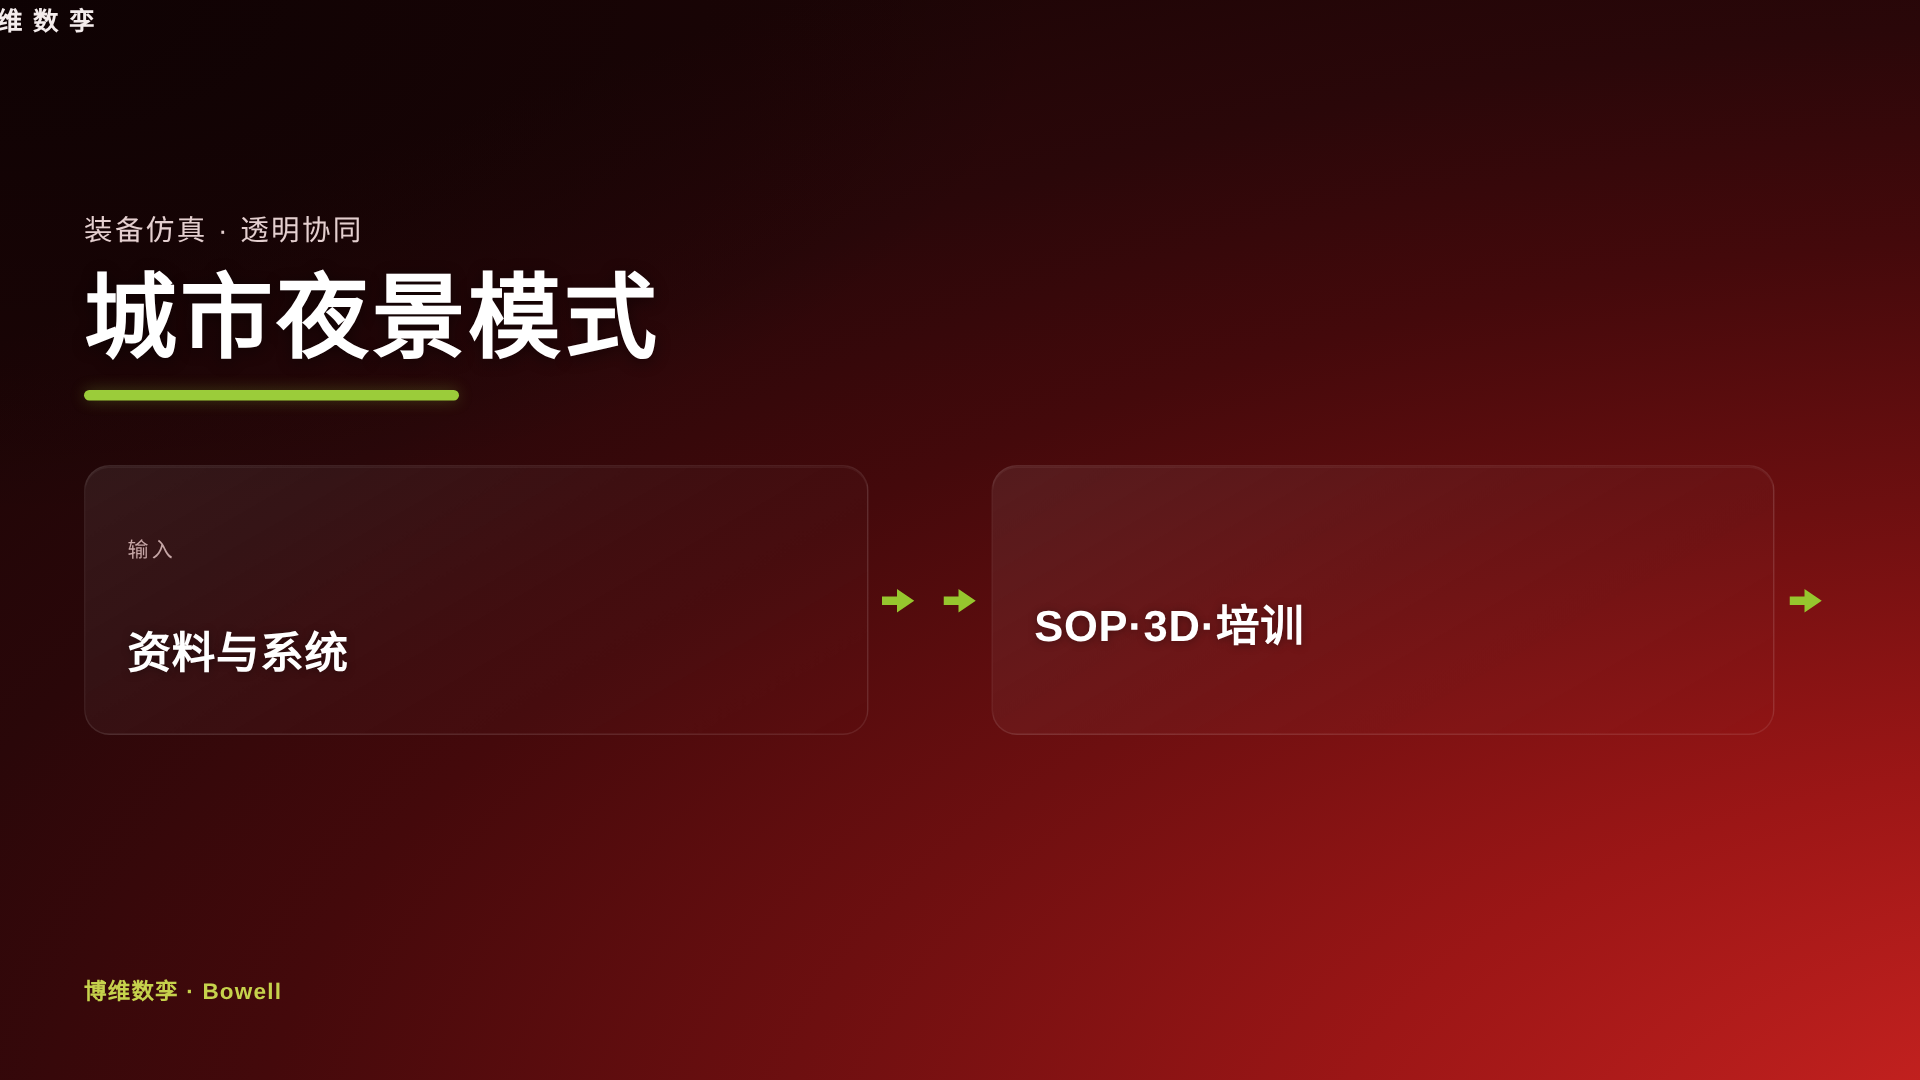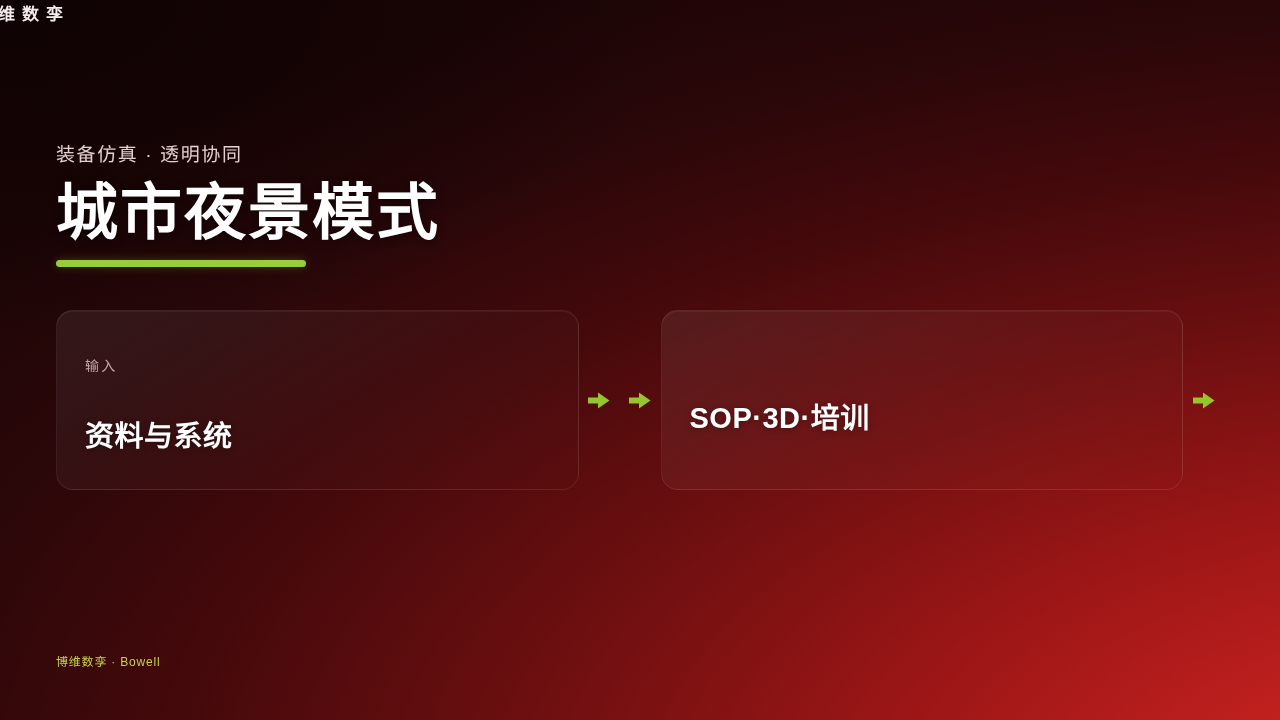--- a/index.html
+++ b/index.html
@@ -129,22 +129,22 @@
     justify-content: center;
   }
   .connector svg { display: block; }
 
   
   .footer {
     position: absolute;
     left: 56px;
     top: 650px;
     z-index: 5;
-    font-size: 12px;
-    font-weight: 400;
+    font-size: 15px;
+    font-weight: 700;
     color: #c6d24c;
     letter-spacing: 0.8px;
     line-height: 24px;
     white-space: nowrap;
   }
 </style>
 </head>
 <body>
 
 <div id="slide">

